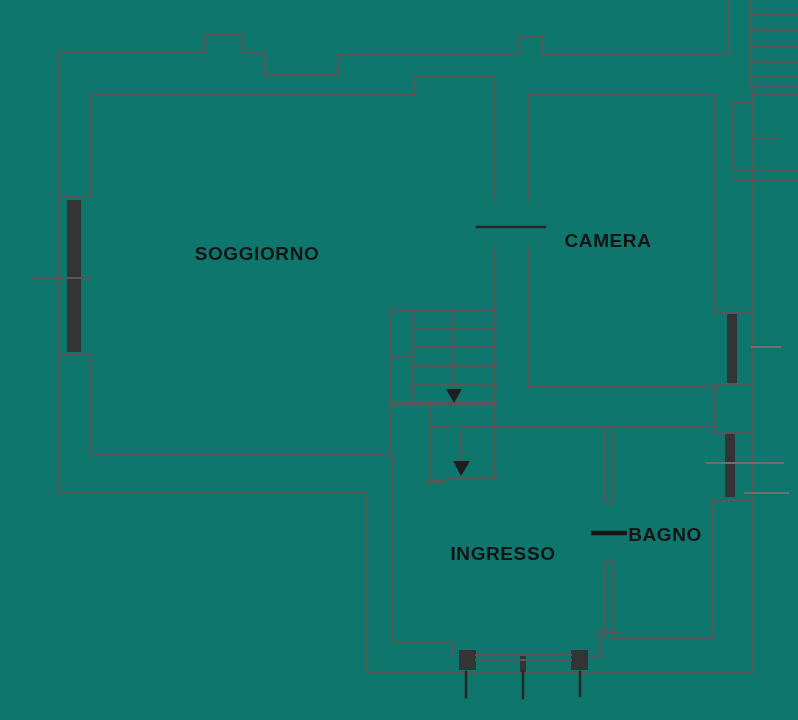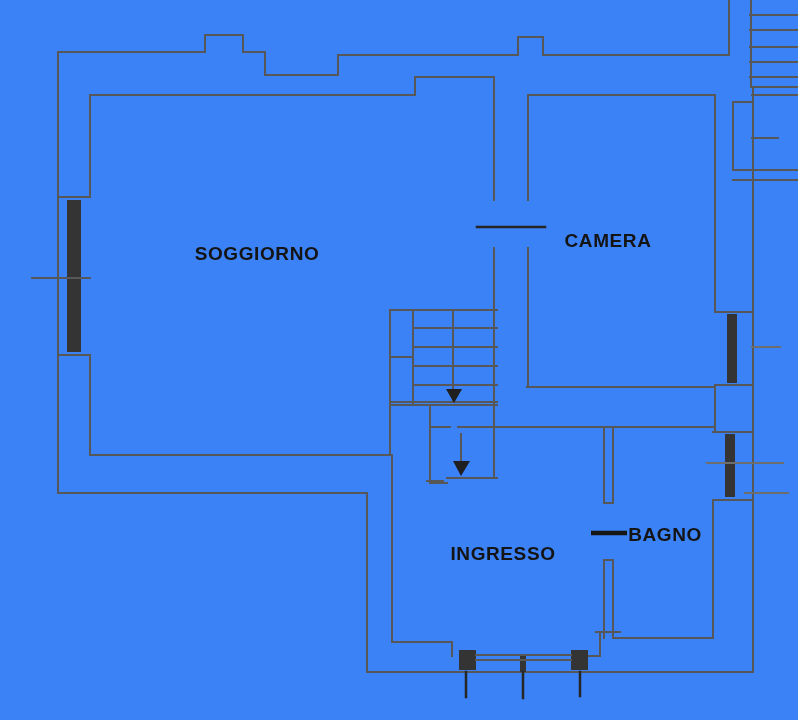--- a/index.html
+++ b/index.html
@@ -1,16 +1,16 @@
 <!DOCTYPE html>
 <html><head>
 <meta charset="utf-8">
 <style>
   html,body{margin:0;padding:0;background:#ffffff;}
-  .canvas{position:relative;width:798px;height:720px;background:#3b82f6;overflow:hidden;}
+  .canvas{position:relative;width:798px;height:720px;background:#0f766e;overflow:hidden;}
   svg{display:block;}
   .w{stroke:#575757;stroke-width:2;fill:none;stroke-linecap:square;}
   .wl{stroke:#6e6e6e;stroke-width:2;fill:none;stroke-linecap:square;}
   .wd{stroke:#262626;stroke-width:2.5;fill:none;stroke-linecap:square;}
   .dash{stroke:#161616;stroke-width:4.5;fill:none;stroke-linecap:butt;}
   .glz{fill:#343434;stroke:none;}
   .arr{fill:#1f1f1f;stroke:none;}
   .lbl{font-family:"Liberation Sans",sans-serif;font-weight:bold;font-size:19px;fill:#141414;letter-spacing:0.6px;text-anchor:middle;}
 </style>
 </head>

